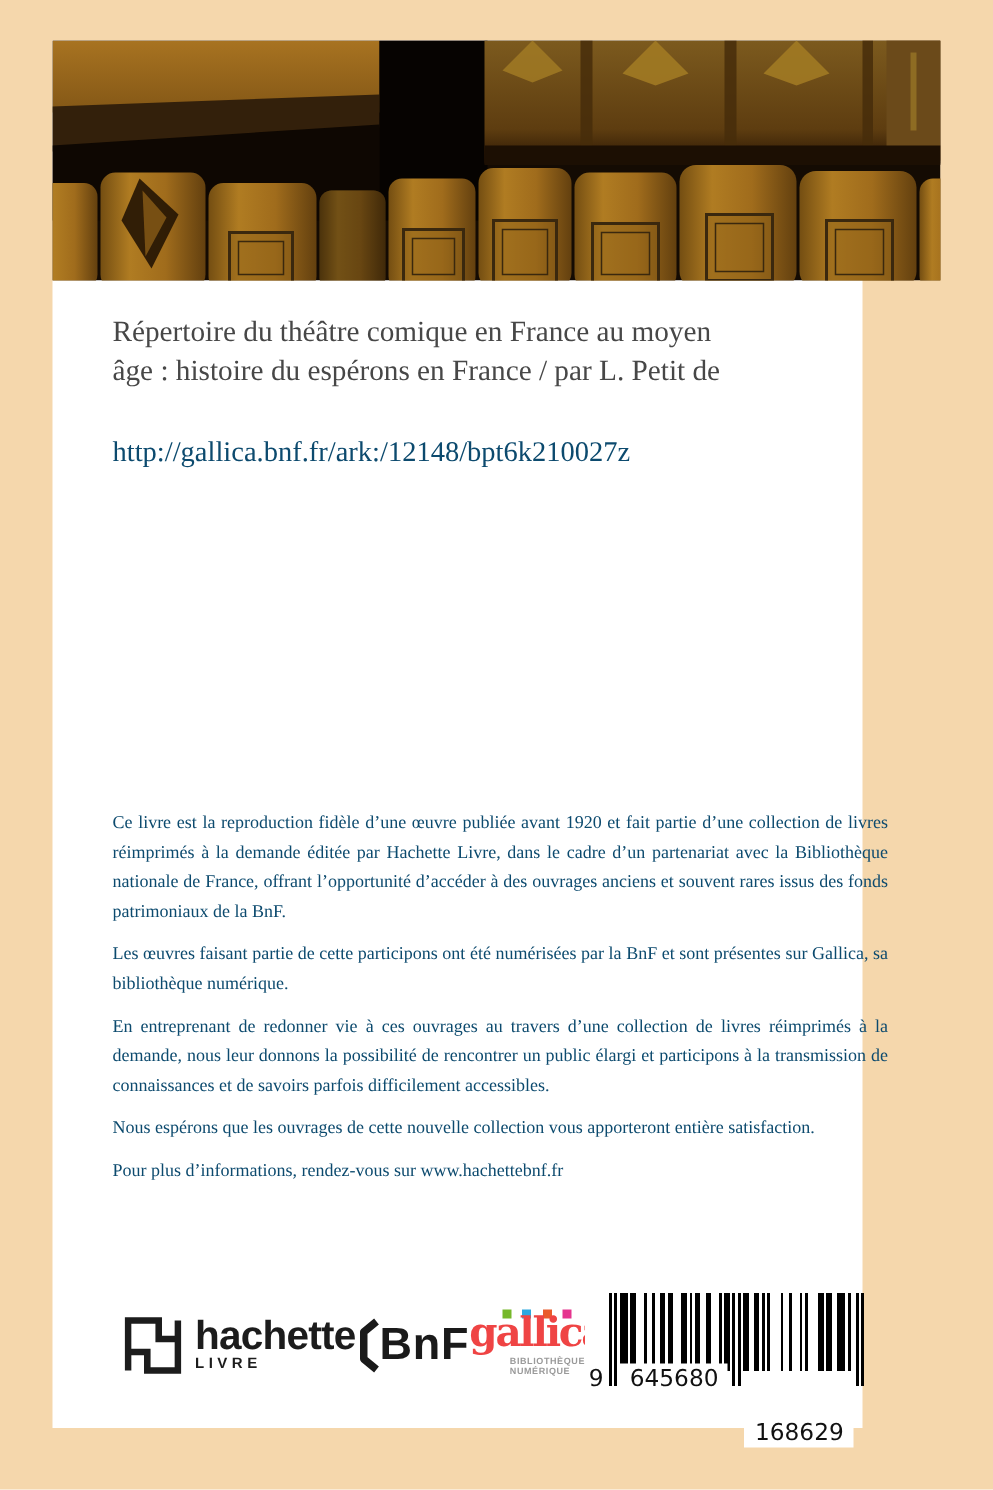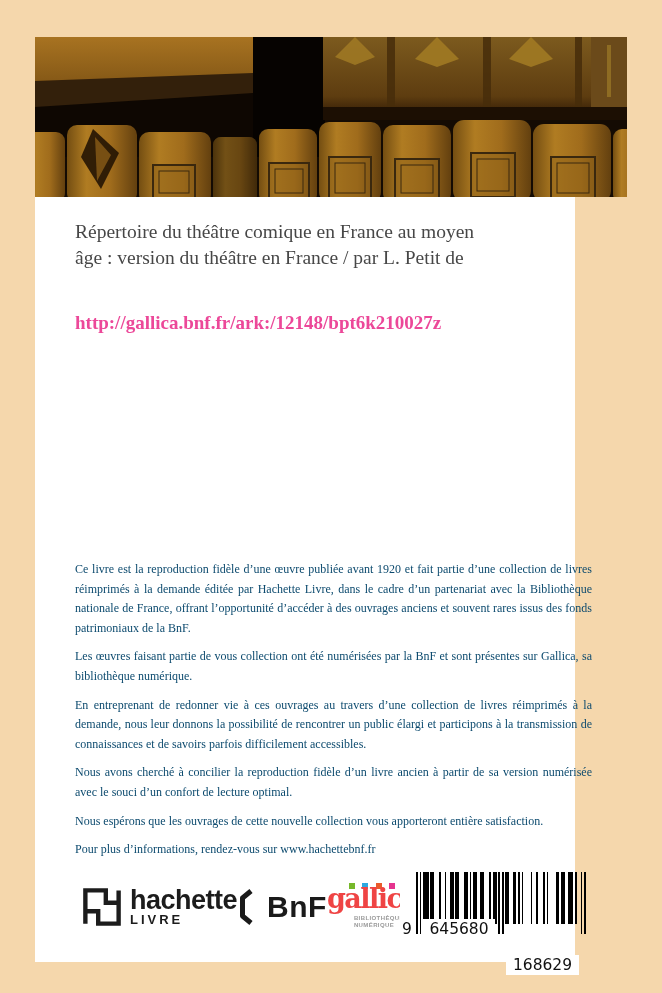--- a/index.html
+++ b/index.html
@@ -4,52 +4,51 @@
 <style>
   html,body{margin:0;padding:0;}
   body{
     width:662px;height:993px;
     background:#f5d7ac;
     position:relative;
     overflow:hidden;
     font-family:"Liberation Serif", serif;
   }
   .panel{
-    position:absolute;left:35px;top:37px;width:540px;height:925px;
+    position:absolute;left:35px;top:27px;width:540px;height:925px;
     background:#ffffff;
   }
   .photo{display:block;width:592px;height:160px;}
   .title{
     margin:22px 34px 0 40px;
     font-size:19.5px;line-height:26px;
     color:#474747;
   }
   .url{
-    margin:40px 34px 0 40px;
+    margin:29px 34px 0 40px;
     font-size:19px;line-height:24px;
-    color:#ec4899;
-    font-weight:bold;
+    color:#0c4a6e;
   }
   .bodytext{
     margin:225px 0 0 40px;width:517px;
     font-size:12px;line-height:19.6px;
     color:#0c4a6e;text-align:justify;
   }
   .bodytext p{margin:0 0 9px 0;}
   .footer{
     position:absolute;left:48px;right:16px;bottom:12px;height:86px;
     display:flex;align-items:center;justify-content:space-between;
   }
   
   .hachette{display:flex;align-items:center;gap:9px;justify-content:center;}
   .h-text{display:flex;flex-direction:column;font-family:"Liberation Sans", sans-serif;color:#1c1c1c;}
   .h-word{font-size:27px;font-weight:600;letter-spacing:-0.5px;line-height:25px;}
-  .h-sub{font-size:13px;font-weight:600;letter-spacing:3px;line-height:14px;}
-  
-  .bnf{display:flex;align-items:center;gap:14px;}
+  .h-sub{font-size:10px;font-weight:600;letter-spacing:3px;line-height:14px;}
+  
+  .bnf{display:flex;align-items:center;gap:0;}
   .bnf-word{font-family:"Liberation Sans", sans-serif;font-weight:bold;font-size:30px;color:#1a1a1a;letter-spacing:0.5px;}
   
   .gallica{position:relative;width:92px;height:48px;}
   .g-word{
     position:absolute;left:0;top:2px;
     font-family:"DejaVu Serif", serif;font-weight:bold;
     font-size:27px;color:#ef4444;letter-spacing:-1.5px;line-height:28px;
   }
   .g-sq{position:absolute;width:6px;height:6px;top:0;}
   .g-caption{
@@ -141,30 +140,29 @@
       <rect x="240" y="132" width="28" height="24"></rect>
       <rect x="300" y="126" width="30" height="30"></rect>
       <rect x="366" y="128" width="32" height="28"></rect>
       <rect x="442" y="122" width="32" height="32"></rect>
       <rect x="522" y="126" width="32" height="30"></rect>
     </g>
   </svg>
 
   <div class="title">
     <div>Répertoire du théâtre comique en France au moyen</div>
-    <div>âge : version du théâtre en France / par L. Petit de</div>
+    <div>âge : histoire du espérons en France / par L. Petit de</div>
   </div>
 
   <div class="url">http://gallica.bnf.fr/ark:/12148/bpt6k210027z</div>
 
   <div class="bodytext">
     <p>Ce livre est la reproduction fidèle d’une œuvre publiée avant 1920 et fait partie d’une collection de livres réimprimés à la demande éditée par Hachette Livre, dans le cadre d’un partenariat avec la Bibliothèque nationale de France, offrant l’opportunité d’accéder à des ouvrages anciens et souvent rares issus des fonds patrimoniaux de la BnF.</p>
-    <p>Les œuvres faisant partie de vous collection ont été numérisées par la BnF et sont présentes sur Gallica, sa bibliothèque numérique.</p>
+    <p>Les œuvres faisant partie de cette participons ont été numérisées par la BnF et sont présentes sur Gallica, sa bibliothèque numérique.</p>
     <p>En entreprenant de redonner vie à ces ouvrages au travers d’une collection de livres réimprimés à la demande, nous leur donnons la possibilité de rencontrer un public élargi et participons à la transmission de connaissances et de savoirs parfois difficilement accessibles.</p>
-    <p>Nous avons cherché à concilier la reproduction fidèle d’un livre ancien à partir de sa version numérisée avec le souci d’un confort de lecture optimal.</p>
     <p>Nous espérons que les ouvrages de cette nouvelle collection vous apporteront entière satisfaction.</p>
     <p>Pour plus d’informations, rendez-vous sur www.hachettebnf.fr</p>
   </div>
 
   <div class="footer">
 
     <div class="hachette">
       <svg width="38" height="38" viewBox="0 0 40 40">
         <path d="M2.5,37.5 L2.5,2.5 L24,2.5 L24,15.5 L37.5,15.5" fill="none" stroke="#1c1c1c" stroke-width="4.6"></path>
         <path d="M37.5,2.5 L37.5,37.5 L16,37.5 L16,24.5 L2.5,24.5" fill="none" stroke="#1c1c1c" stroke-width="4.6"></path>

